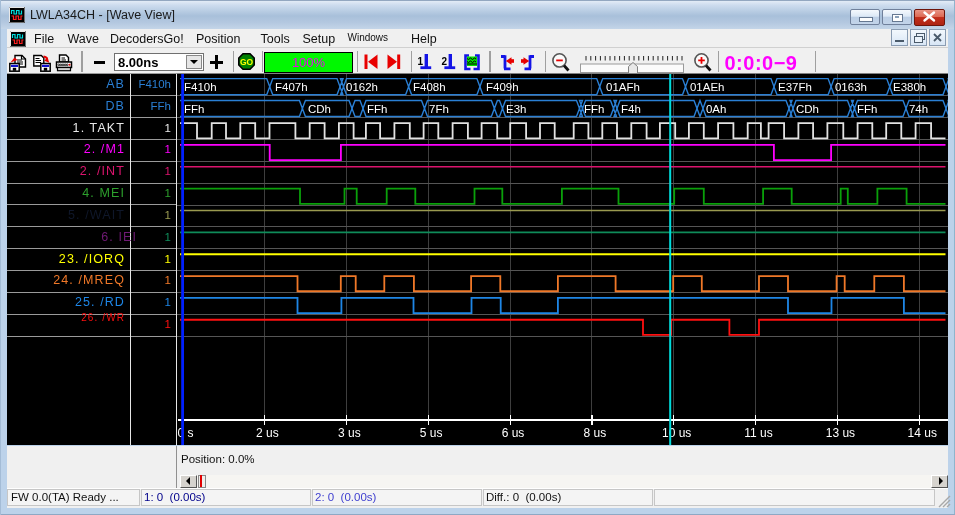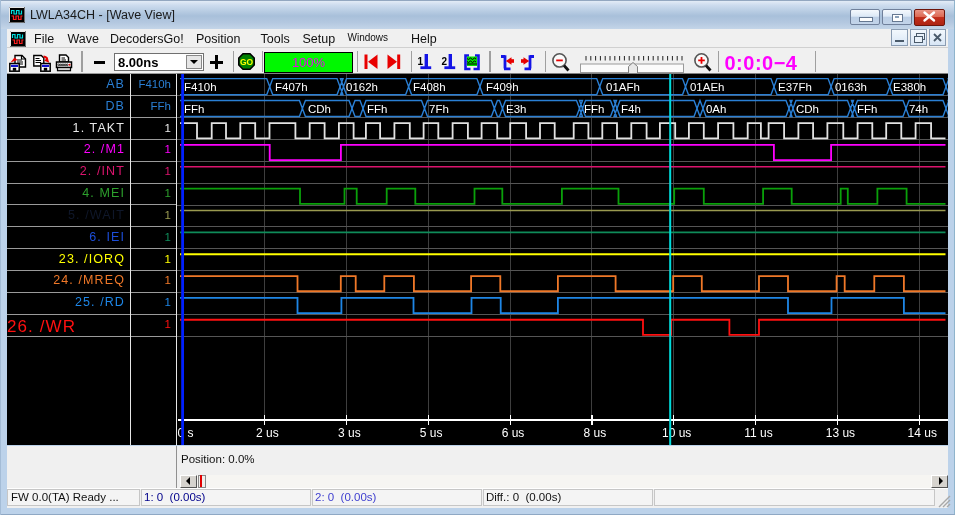--- a/index.html
+++ b/index.html
@@ -170,21 +170,21 @@
     <rect x="101.5" y="0" width="1" height="4.5" fill="#222"></rect>
     <rect x="0.5" y="8" width="103" height="8.5" fill="#fbfbfb" stroke="#9a9a9a" stroke-width="1"></rect>
     <polygon points="53,6.5 57.5,10.5 57.5,17.5 48.5,17.5 48.5,10.5" fill="#e8e8e8" stroke="#808080" stroke-width="1"></polygon>
   </svg>
 <svg width="19" height="20" viewBox="0 0 19 20" style="position:absolute;left:693px;top:51.5px">
     <circle cx="8.5" cy="8.4" r="6.6" fill="#fafafa" stroke="#555" stroke-width="1.6"></circle>
     <path d="M5.2,8.4 h6.6 M8.5,5.1 v6.6" stroke="#e80000" stroke-width="1.8"></path>
     <path d="M13,13.5 L17.5,18.5" stroke="#111" stroke-width="2.8"></path>
   </svg>
 <div style="position:absolute;left:717.5px;top:51px;width:1.5px;height:21px;background:#9f9f9f"></div>
-<div style="position:absolute;left:721px;top:51.5px;width:80px;text-align:center;font-size:20px;font-weight:bold;color:#ff00ff;letter-spacing:0.5px">0:0:0−4</div>
+<div style="position:absolute;left:721px;top:51.5px;width:80px;text-align:center;font-size:20px;font-weight:bold;color:#ff00ff;letter-spacing:0.5px">0:0:0−9</div>
 <div style="position:absolute;left:814.5px;top:51px;width:1.5px;height:21px;background:#9f9f9f"></div>
 <div style="position:absolute;left:7px;top:73.8px;width:170.0px;height:371.7px;background:#000"></div>
 <div style="position:absolute;left:7px;top:73.3px;width:169.5px;height:1px;background:#9a9a9a"></div>
 <div style="position:absolute;left:7px;top:95.15px;width:169.5px;height:1px;background:#9a9a9a"></div>
 <div style="position:absolute;left:7px;top:117.0px;width:169.5px;height:1px;background:#9a9a9a"></div>
 <div style="position:absolute;left:7px;top:138.85000000000002px;width:169.5px;height:1px;background:#9a9a9a"></div>
 <div style="position:absolute;left:7px;top:160.7px;width:169.5px;height:1px;background:#9a9a9a"></div>
 <div style="position:absolute;left:7px;top:182.55px;width:169.5px;height:1px;background:#9a9a9a"></div>
 <div style="position:absolute;left:7px;top:204.40000000000003px;width:169.5px;height:1px;background:#9a9a9a"></div>
 <div style="position:absolute;left:7px;top:226.25px;width:169.5px;height:1px;background:#9a9a9a"></div>
@@ -202,29 +202,29 @@
 <div style="position:absolute;left:7px;top:117.5px;width:118px;height:21.85px;line-height:21.85px;text-align:right;color:#e8e8e8;font-size:12.5px;letter-spacing:1.1px">1. TAKT</div>
 <div style="position:absolute;left:131px;top:117.5px;width:40px;height:21.85px;line-height:21.85px;text-align:right;color:#e8e8e8;font-size:11.5px">1</div>
 <div style="position:absolute;left:7px;top:139.35000000000002px;width:118px;height:21.85px;line-height:21.85px;text-align:right;color:#ff00ff;font-size:12.5px;letter-spacing:1.1px">2. /M1</div>
 <div style="position:absolute;left:131px;top:139.35000000000002px;width:40px;height:21.85px;line-height:21.85px;text-align:right;color:#ff00ff;font-size:11.5px">1</div>
 <div style="position:absolute;left:7px;top:161.2px;width:118px;height:21.85px;line-height:21.85px;text-align:right;color:#dc146e;font-size:12.5px;letter-spacing:1.1px">2. /INT</div>
 <div style="position:absolute;left:131px;top:161.2px;width:40px;height:21.85px;line-height:21.85px;text-align:right;color:#dc146e;font-size:11.5px">1</div>
 <div style="position:absolute;left:7px;top:183.05px;width:118px;height:21.85px;line-height:21.85px;text-align:right;color:#2da02d;font-size:12.5px;letter-spacing:1.1px">4. MEI</div>
 <div style="position:absolute;left:131px;top:183.05px;width:40px;height:21.85px;line-height:21.85px;text-align:right;color:#2da02d;font-size:11.5px">1</div>
 <div style="position:absolute;left:7px;top:204.90000000000003px;width:118px;height:21.85px;line-height:21.85px;text-align:right;color:#0f172a;font-size:12.5px;letter-spacing:1.1px">5. /WAIT</div>
 <div style="position:absolute;left:131px;top:204.90000000000003px;width:40px;height:21.85px;line-height:21.85px;text-align:right;color:#9a9a50;font-size:11.5px">1</div>
-<div style="position:absolute;left:7px;top:226.75px;width:118px;height:21.85px;line-height:21.85px;text-align:right;color:#1d4ed8;font-size:12.5px;letter-spacing:1.1px">6. IEI</div>
+<div style="position:absolute;left:19px;top:226.75px;width:118px;height:21.85px;line-height:21.85px;text-align:right;color:#701a75;font-size:12.5px;letter-spacing:1.1px">6. IEI</div>
 <div style="position:absolute;left:131px;top:226.75px;width:40px;height:21.85px;line-height:21.85px;text-align:right;color:#0f8c5a;font-size:11.5px">1</div>
 <div style="position:absolute;left:7px;top:248.60000000000002px;width:118px;height:21.85px;line-height:21.85px;text-align:right;color:#ffff00;font-size:12.5px;letter-spacing:1.1px">23. /IORQ</div>
 <div style="position:absolute;left:131px;top:248.60000000000002px;width:40px;height:21.85px;line-height:21.85px;text-align:right;color:#ffff00;font-size:11.5px">1</div>
 <div style="position:absolute;left:7px;top:270.45px;width:118px;height:21.85px;line-height:21.85px;text-align:right;color:#f07828;font-size:12.5px;letter-spacing:1.1px">24. /MREQ</div>
 <div style="position:absolute;left:131px;top:270.45px;width:40px;height:21.85px;line-height:21.85px;text-align:right;color:#f07828;font-size:11.5px">1</div>
 <div style="position:absolute;left:7px;top:292.3px;width:118px;height:21.85px;line-height:21.85px;text-align:right;color:#1e86e6;font-size:12.5px;letter-spacing:1.1px">25. /RD</div>
 <div style="position:absolute;left:131px;top:292.3px;width:40px;height:21.85px;line-height:21.85px;text-align:right;color:#1e86e6;font-size:11.5px">1</div>
-<div style="position:absolute;left:7px;top:316px;width:118px;height:21.85px;line-height:21.85px;text-align:left;color:#ff1010;font-size:17px;letter-spacing:1.1px">26. /WR</div>
+<div style="position:absolute;left:7px;top:307px;width:118px;height:21.85px;line-height:21.85px;text-align:right;color:#ff1010;font-size:10px;letter-spacing:1.1px">26. /WR</div>
 <div style="position:absolute;left:131px;top:314.15000000000003px;width:40px;height:21.85px;line-height:21.85px;text-align:right;color:#ff1010;font-size:11.5px">1</div>
 <svg width="771.0" height="371.7" viewBox="0 0 771.0 371.7" style="position:absolute;left:177.0px;top:73.8px;background:#000">
     <g shape-rendering="crispEdges">
       <rect x="5.1" y="0" width="1" height="345.7" fill="#3e3e3e"></rect>
       <rect x="86.95" y="0" width="1" height="345.7" fill="#3e3e3e"></rect>
       <rect x="168.8" y="0" width="1" height="345.7" fill="#3e3e3e"></rect>
       <rect x="250.65" y="0" width="1" height="345.7" fill="#3e3e3e"></rect>
       <rect x="332.5" y="0" width="1" height="345.7" fill="#3e3e3e"></rect>
       <rect x="414.35" y="0" width="1" height="345.7" fill="#3e3e3e"></rect>
       <rect x="496.2" y="0" width="1" height="345.7" fill="#3e3e3e"></rect>

